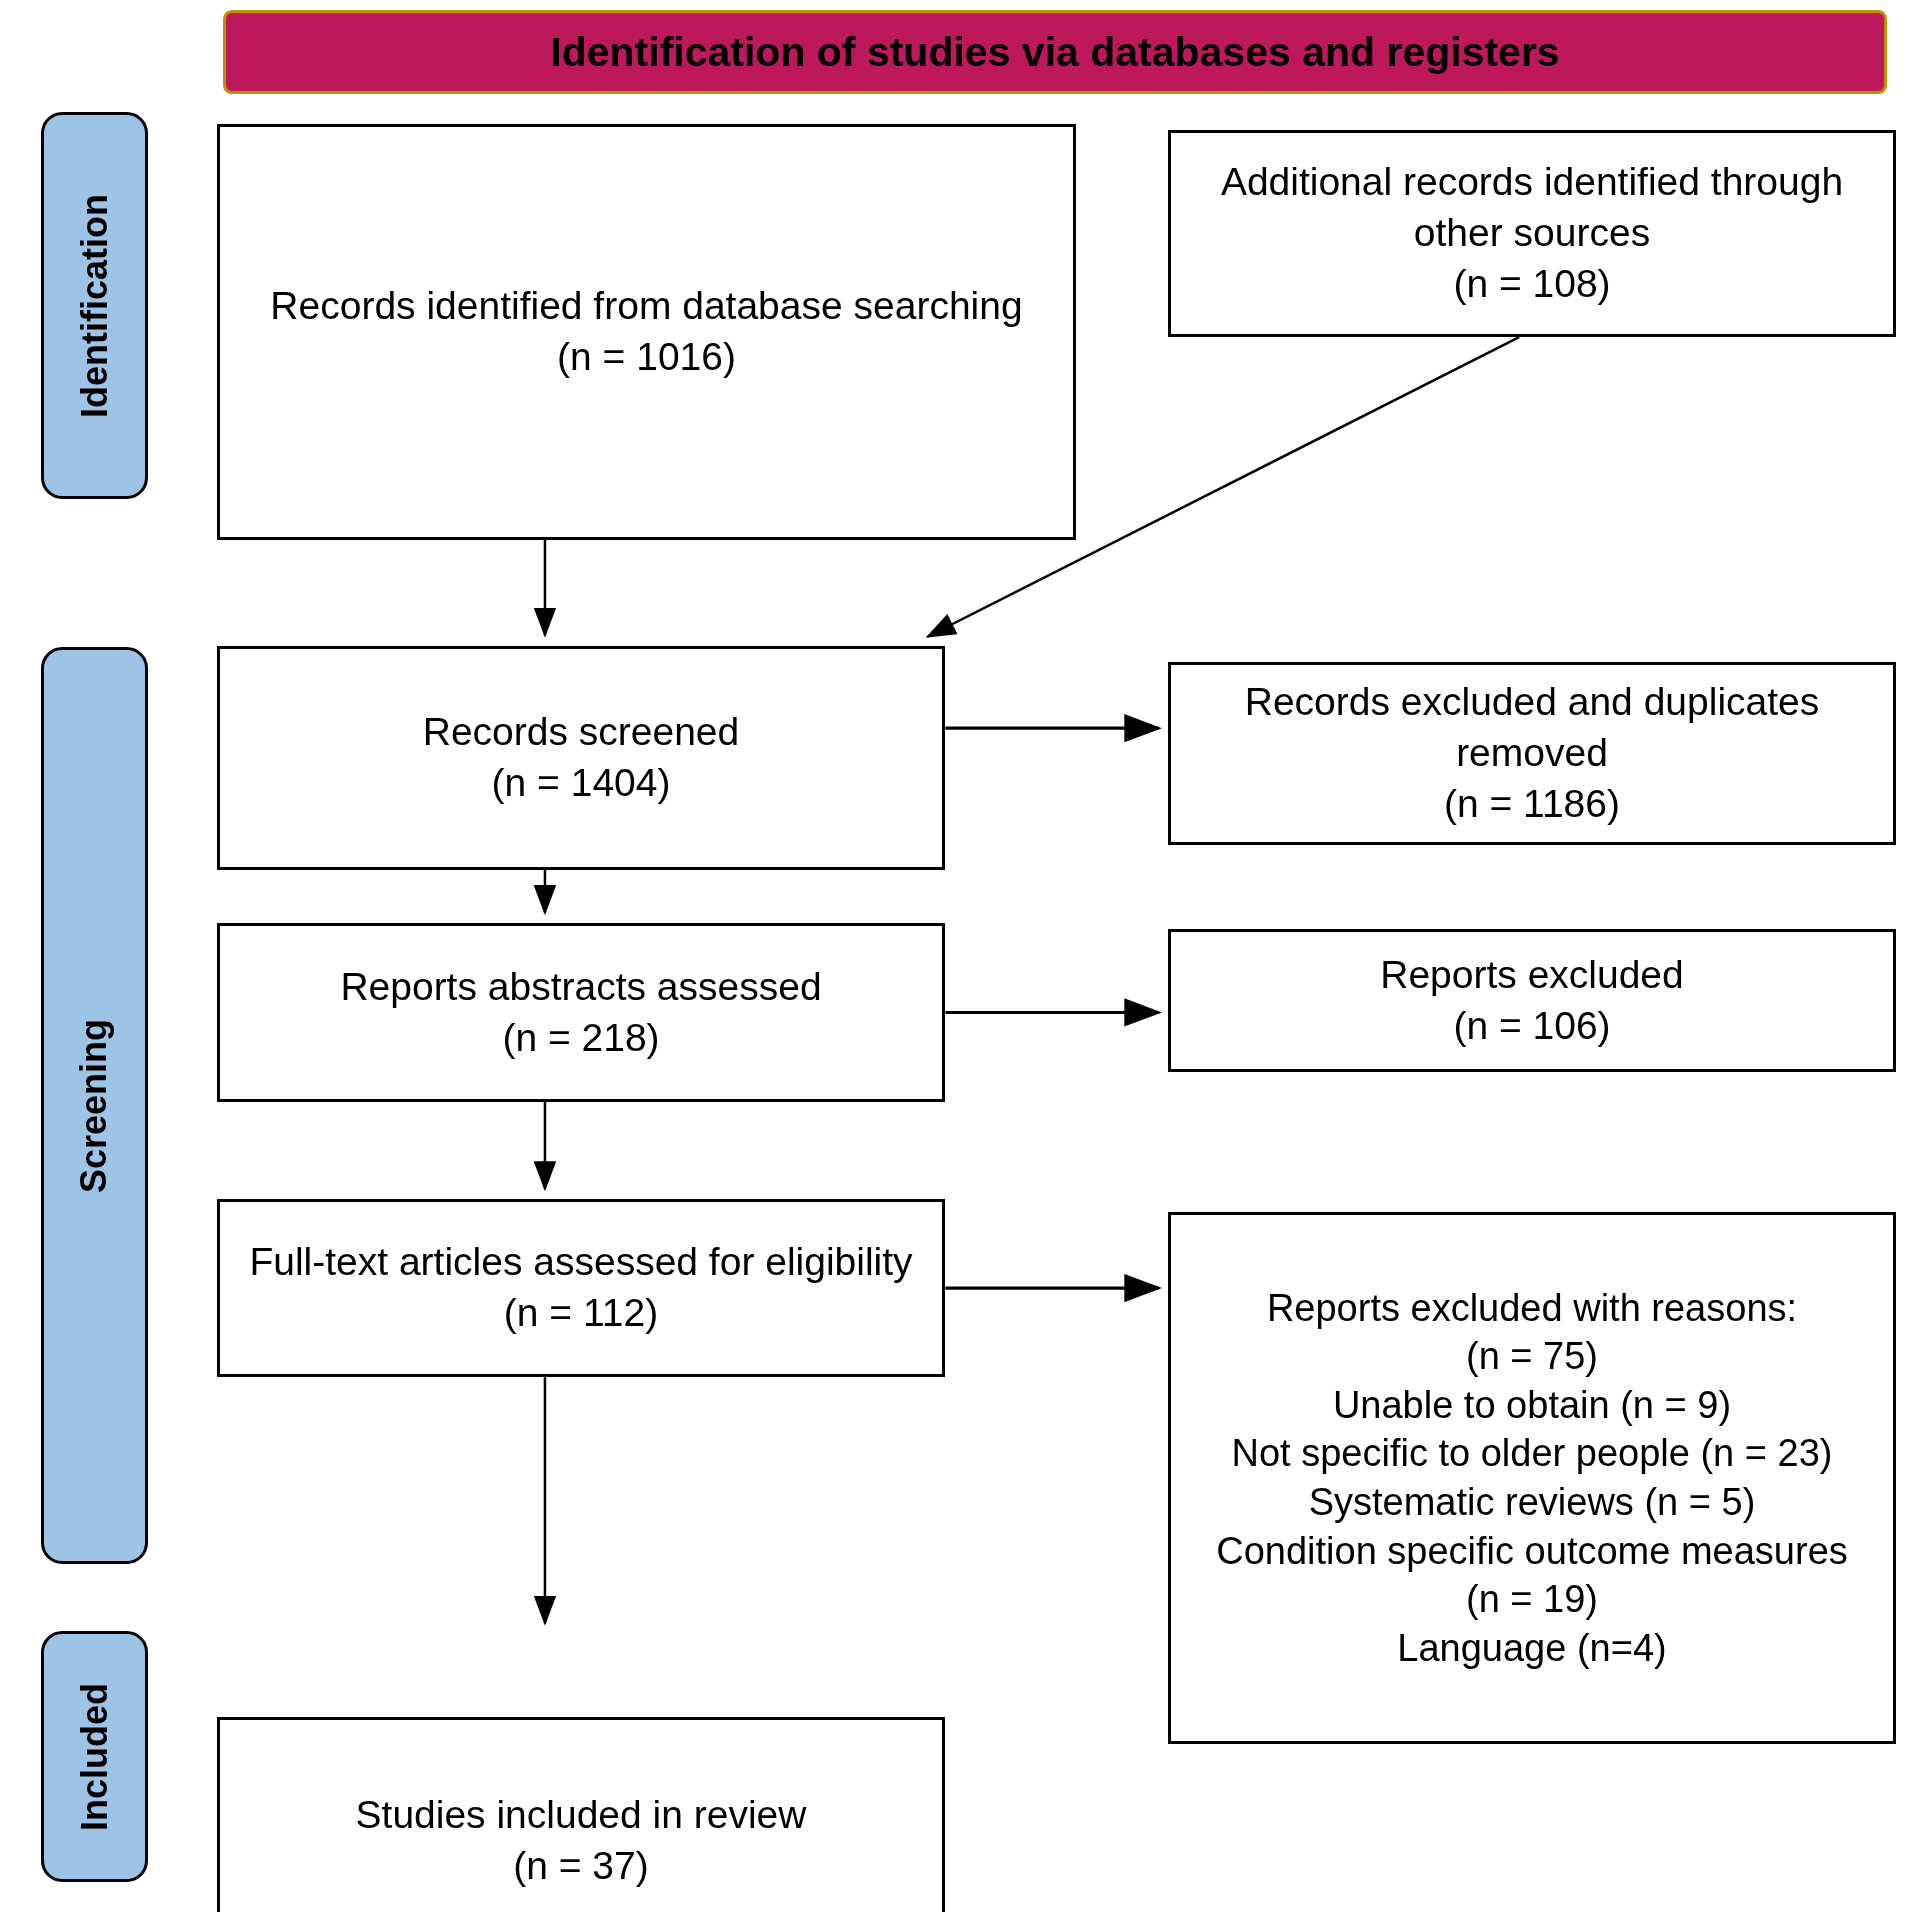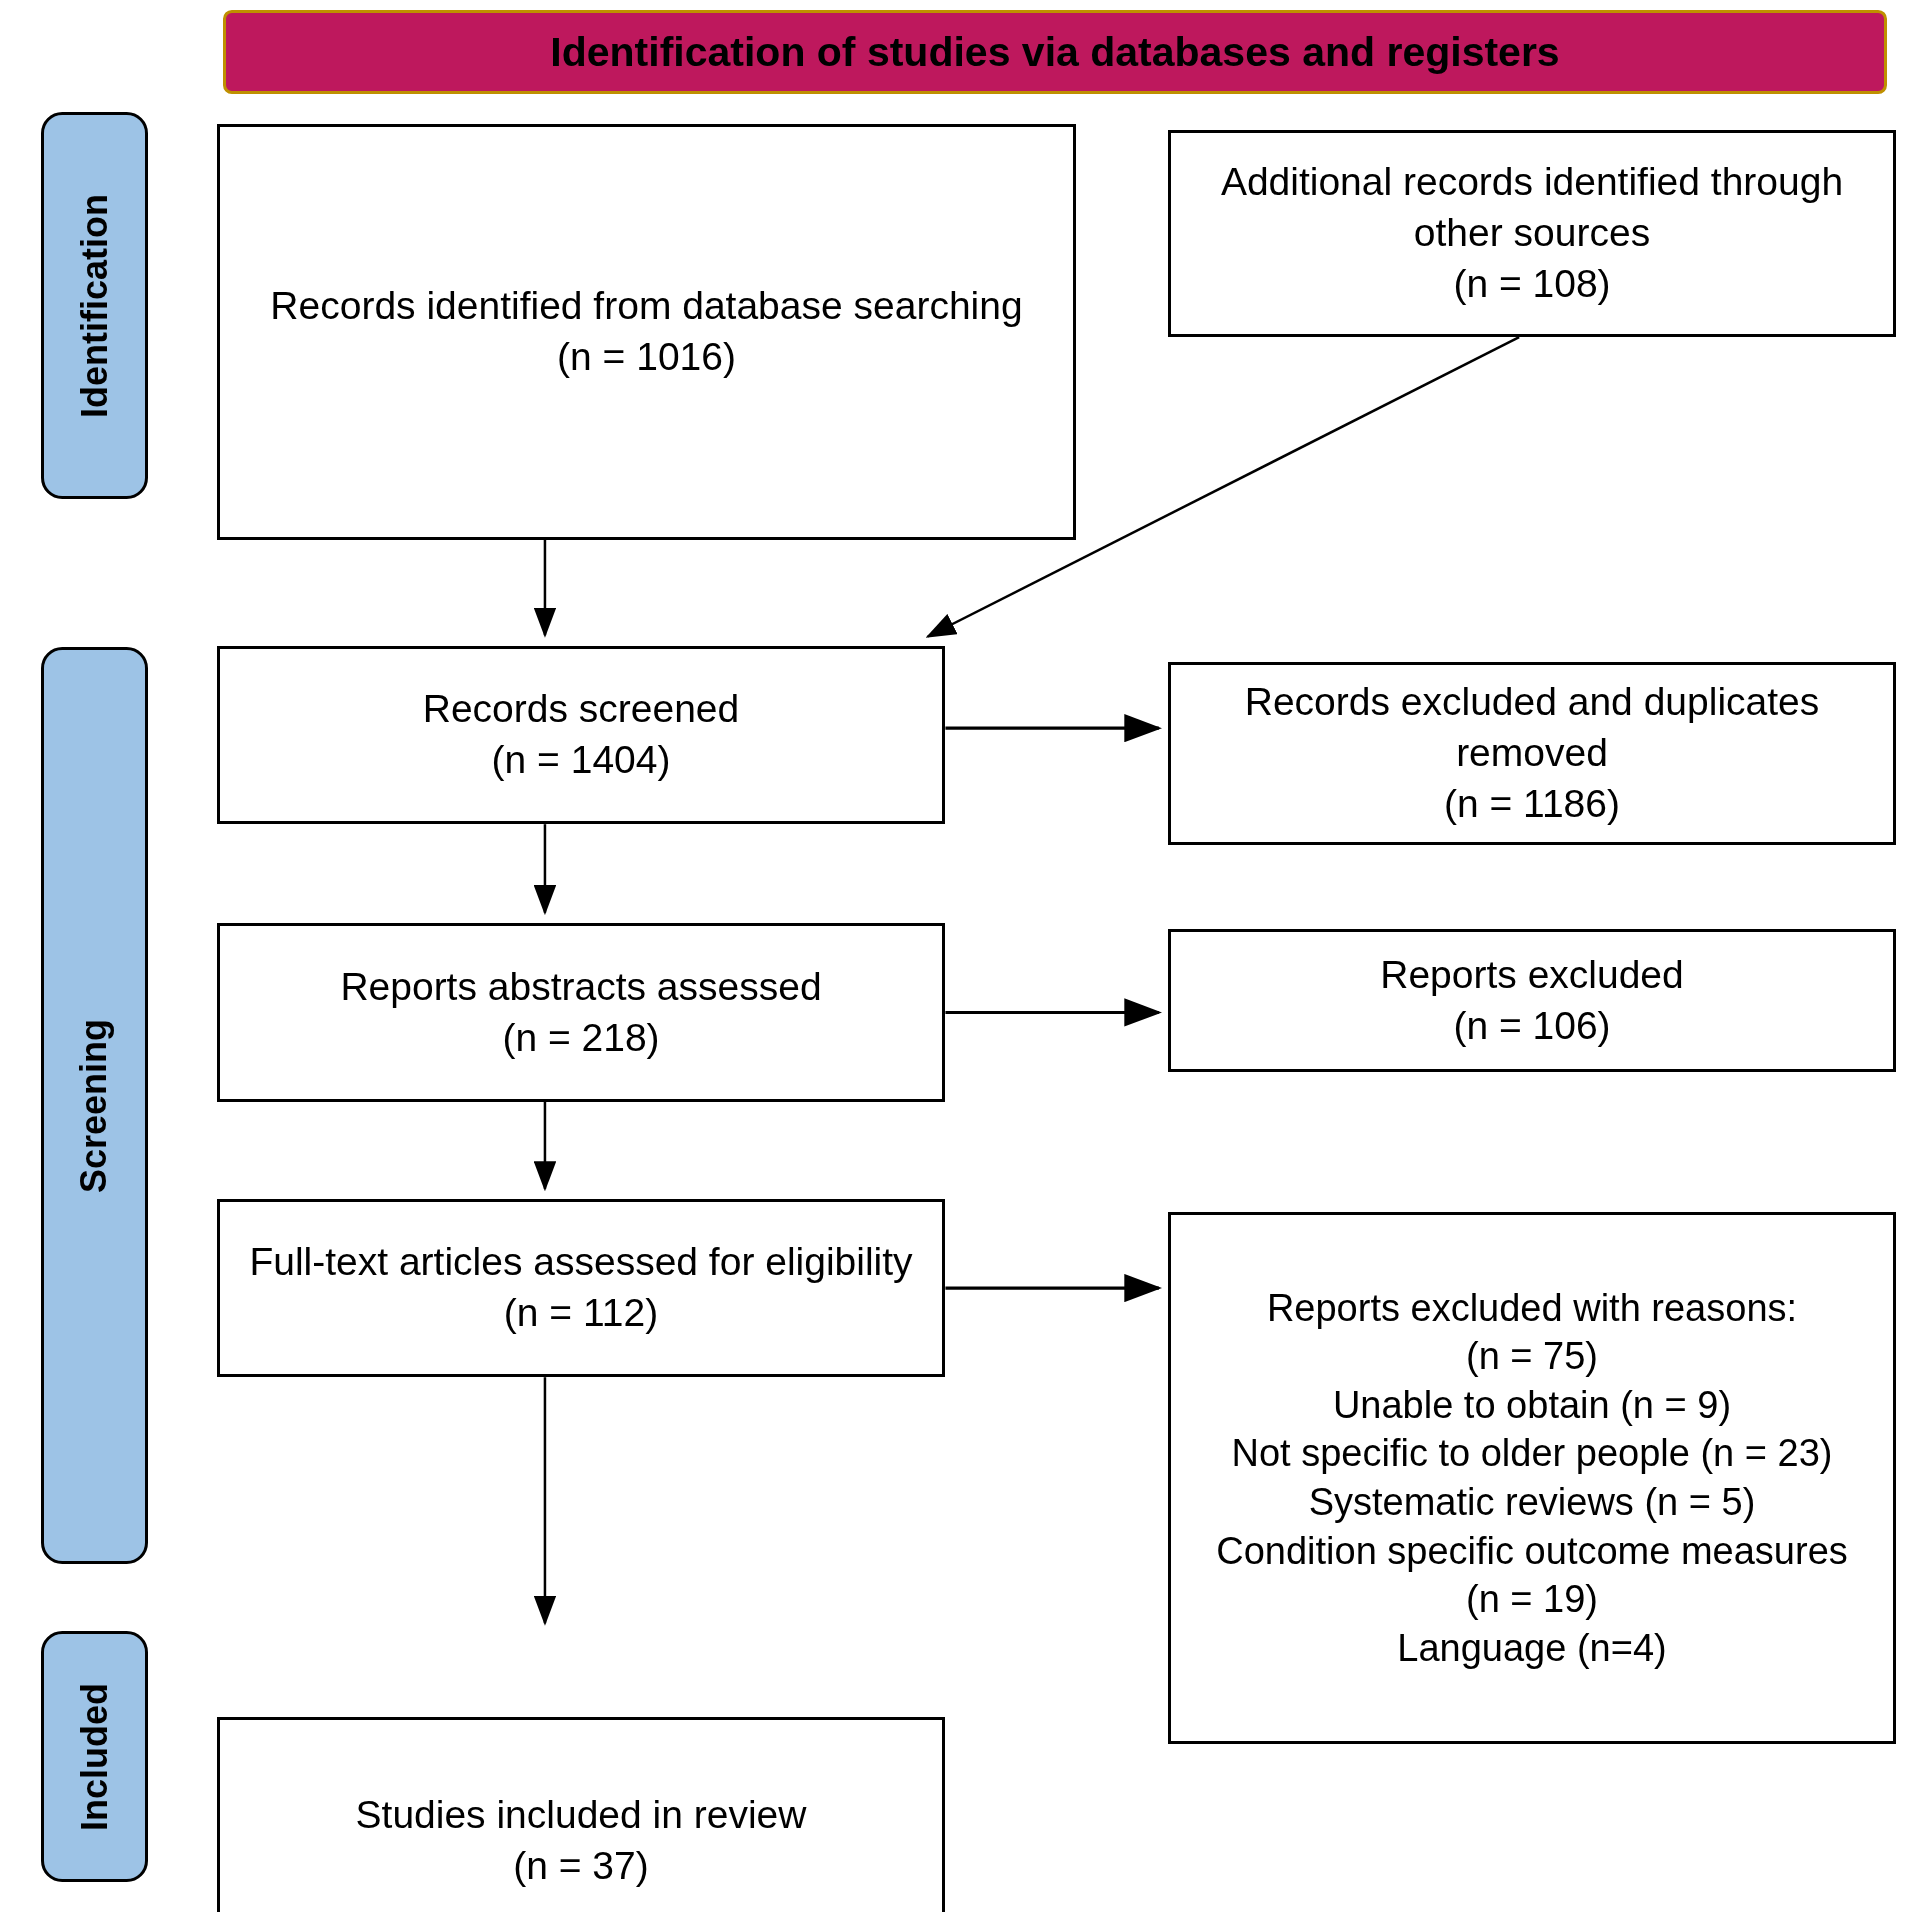--- a/index.html
+++ b/index.html
@@ -55,21 +55,21 @@
     box-sizing: border-box;
     display: flex; flex-direction: column;
     justify-content: center; align-items: center;
     text-align: center;
     font-size: 39px;
     line-height: 1.3;
     padding: 0 21.3px;
   }
   .b-db       { left: 217px;  top: 124px;  width: 859px; height: 416px; }
   .b-other    { left: 1168px; top: 130px;  width: 728px; height: 207px; }
-  .b-screened { left: 217px;  top: 646px; width: 728px; height: 178px; }
+  .b-screened { left: 217px;  top: 646px; width: 728px; height: 224px; }
   .b-dup      { left: 1168px; top: 662px; width: 728px; height: 183px; }
   .b-abs      { left: 217px;  top: 923px; width: 728px; height: 179px; }
   .b-rex      { left: 1168px; top: 929px; width: 728px; height: 143px; }
   .b-ft       { left: 217px;  top: 1199px; width: 728px; height: 178px; }
   .b-reasons  {
     left: 1168px; top: 1212px; width: 728px; height: 532px;
     justify-content: center;
     padding: 19px 38px;
     font-size: 38px;
     line-height: 1.28;

